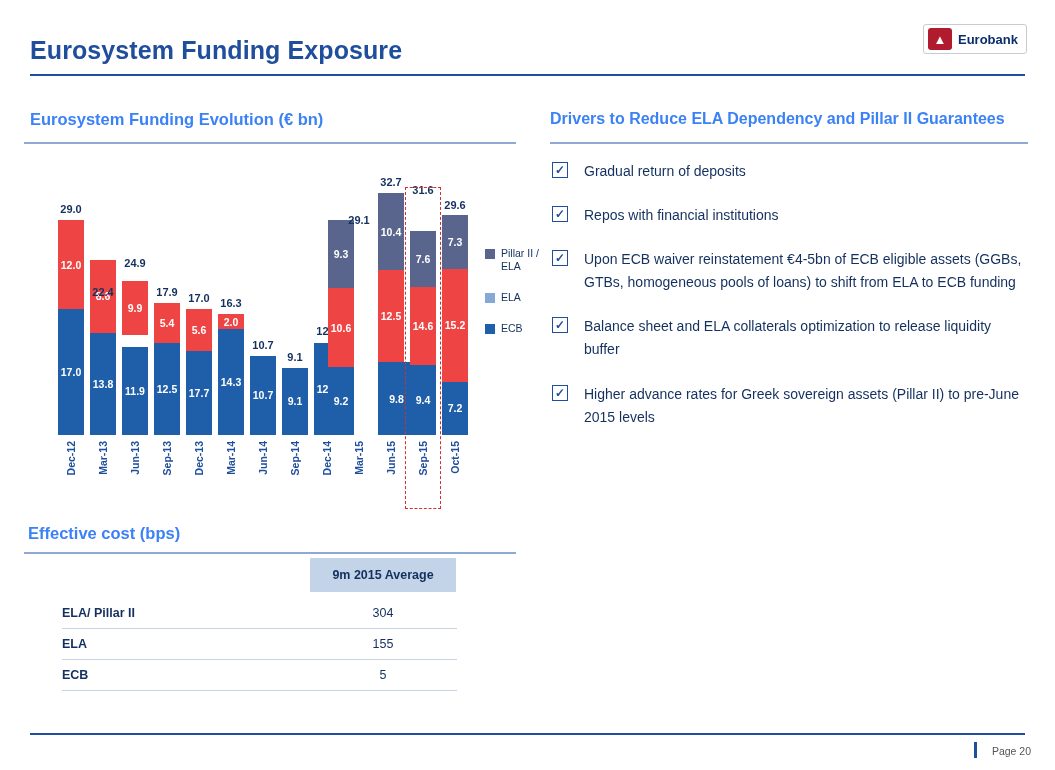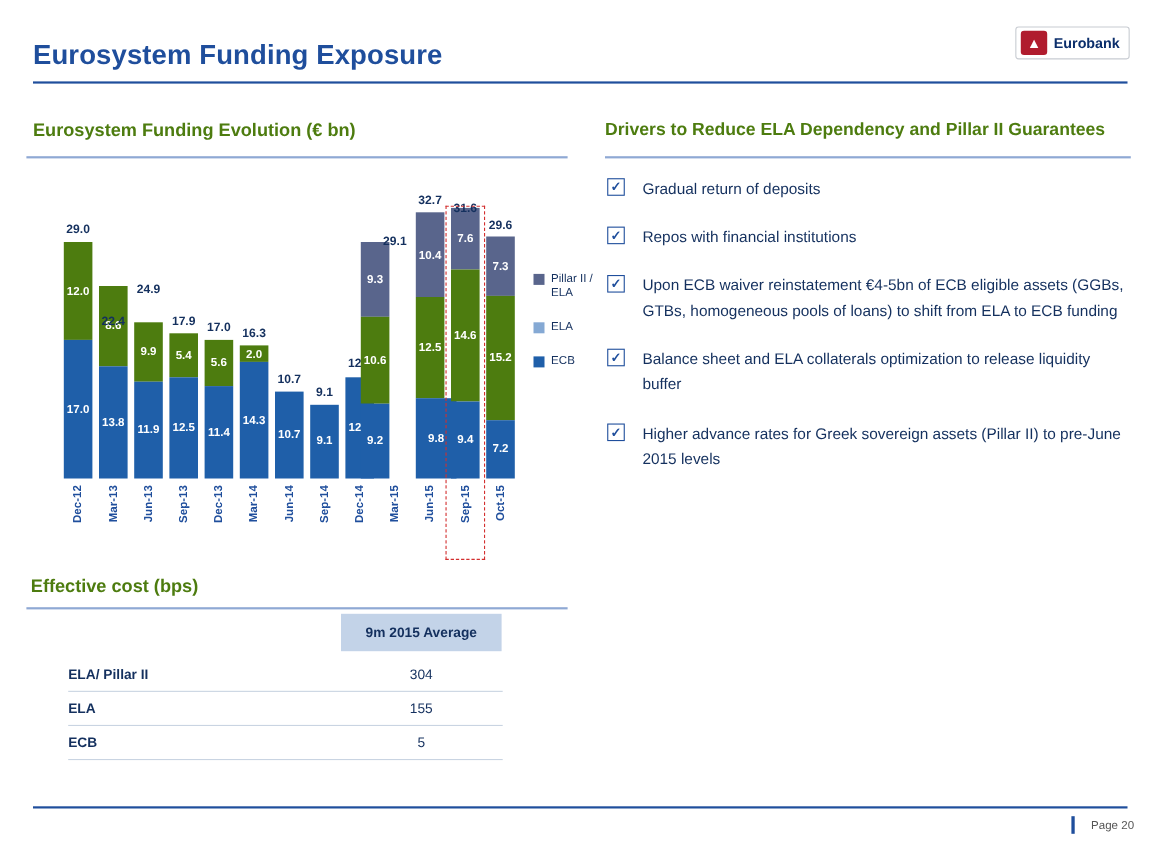--- a/index.html
+++ b/index.html
@@ -32,38 +32,38 @@
     width:24px; height:22px; background:#B01C2E; border-radius:3px;
     display:flex; align-items:center; justify-content:center;
     color:#fff; font-size:13px; line-height:1;
   }
   .logo-text {
     color:#0B2E6B; font-size:13px; font-weight:bold; margin-left:6px;
   }
 
   
   .sec-head {
-    position:absolute; font-size:16.5px; font-weight:bold; color:#4d7c0f;text-align:right;
+    position:absolute; font-size:16.5px; font-weight:bold; color:#3b82f6;text-align:right;
   }
   .sec-rule { position:absolute; height:2px; background:#8FA9D4; }
 
   
   .chart-area { position:absolute; left:30px; top:165px; width:490px; height:345px; }
   .plot { position:absolute; left:22px; top:0; width:420px; height:270px; }
   .bar-col {
     position:absolute; bottom:0; width:26px;
     display:flex; flex-direction:column; justify-content:flex-end;
   }
   .seg { position:relative; width:100%; }
   .seg span {
     position:absolute; left:0; right:0; top:50%; transform:translateY(-50%);
     text-align:center; font-size:10.5px; font-weight:bold; color:#ffffff;
   }
   .seg.ecb   { background:#1F5FA9; }
-  .seg.ela   { background:#4d7c0f; }
+  .seg.ela   { background:#ef4444; }
   .seg.pilla { background:#59658C; }
   .total {
     position:absolute; width:48px; text-align:center;
     font-size:11px; font-weight:bold; color:#14305E;
   }
   .xlab {
     position:absolute; font-size:10.5px; font-weight:bold; color:#1F4E9C;
     writing-mode:vertical-rl; transform:rotate(180deg);
     width:14px; text-align:left; white-space:nowrap;
   }
@@ -140,42 +140,42 @@
           <div class="seg ecb" style="height: 102.128px;">
             <span>13.8</span>
           </div>
         </div>
         <div class="total" style="left: 27px; top: 87.2263px; margin-top: 34px;">22.4</div>
         <div class="xlab" style="left: 45px; top: 276px;">Mar-13</div>
         <div class="bar-col" style="left: 70px;">
           <div class="seg ela" style="height: 54px;">
             <span>9.9</span>
           </div>
-          <div class="seg ecb" style="height: 88.0673px;">
+          <div class="seg ecb" style="height: 88.0673px; margin-top: 12px;">
             <span>11.9</span>
           </div>
         </div>
         <div class="total" style="left: 59px; top: 91.6667px;">24.9</div>
         <div class="xlab" style="left: 77px; top: 276px;">Jun-13</div>
         <div class="bar-col" style="left: 102px;">
           <div class="seg ela" style="height: 39.9633px;">
             <span>5.4</span>
           </div>
           <div class="seg ecb" style="height: 92.5076px;">
             <span>12.5</span>
           </div>
         </div>
         <div class="total" style="left: 91px; top: 120.529px;">17.9</div>
         <div class="xlab" style="left: 109px; top: 276px;">Sep-13</div>
         <div class="bar-col" style="left: 134px;">
           <div class="seg ela" style="height: 41.4434px;">
             <span>5.6</span>
           </div>
           <div class="seg ecb" style="height: 84.367px;">
-            <span>11.4</span>
+            <span>17.7</span>
           </div>
         </div>
         <div class="total" style="left: 123px; top: 127.19px;">17.0</div>
         <div class="xlab" style="left: 141px; top: 276px;">Dec-13</div>
         <div class="bar-col" style="left: 166px;">
           <div class="seg ela" style="height: 14.8012px;">
             <span>2.0</span>
           </div>
           <div class="seg ecb" style="height: 105.829px;">
             <span>14.3</span>
@@ -227,21 +227,21 @@
           <div class="seg ecb" style="height: 72.526px; padding-left: 37px;">
             <span>9.8</span>
           </div>
         </div>
         <div class="total" style="left: 315px; top: 11px;">32.7</div>
         <div class="xlab" style="left: 333px; top: 276px;">Jun-15</div>
         <div class="bar-col" style="left: 358px;">
           <div class="seg pilla" style="height: 56.2446px;">
             <span>7.6</span>
           </div>
-          <div class="seg ela" style="height: 120px;">
+          <div class="seg ela" style="height: 78px;">
             <span>14.6</span>
           </div>
           <div class="seg ecb" style="height: 69.5657px;">
             <span>9.4</span>
           </div>
         </div>
         <div class="total" style="left: 347px; top: 19.1407px;">31.6</div>
         <div class="xlab" style="left: 365px; top: 276px;">Sep-15</div>
         <div class="bar-col" style="left: 390px;">
           <div class="seg pilla" style="height: 54.0245px;">

